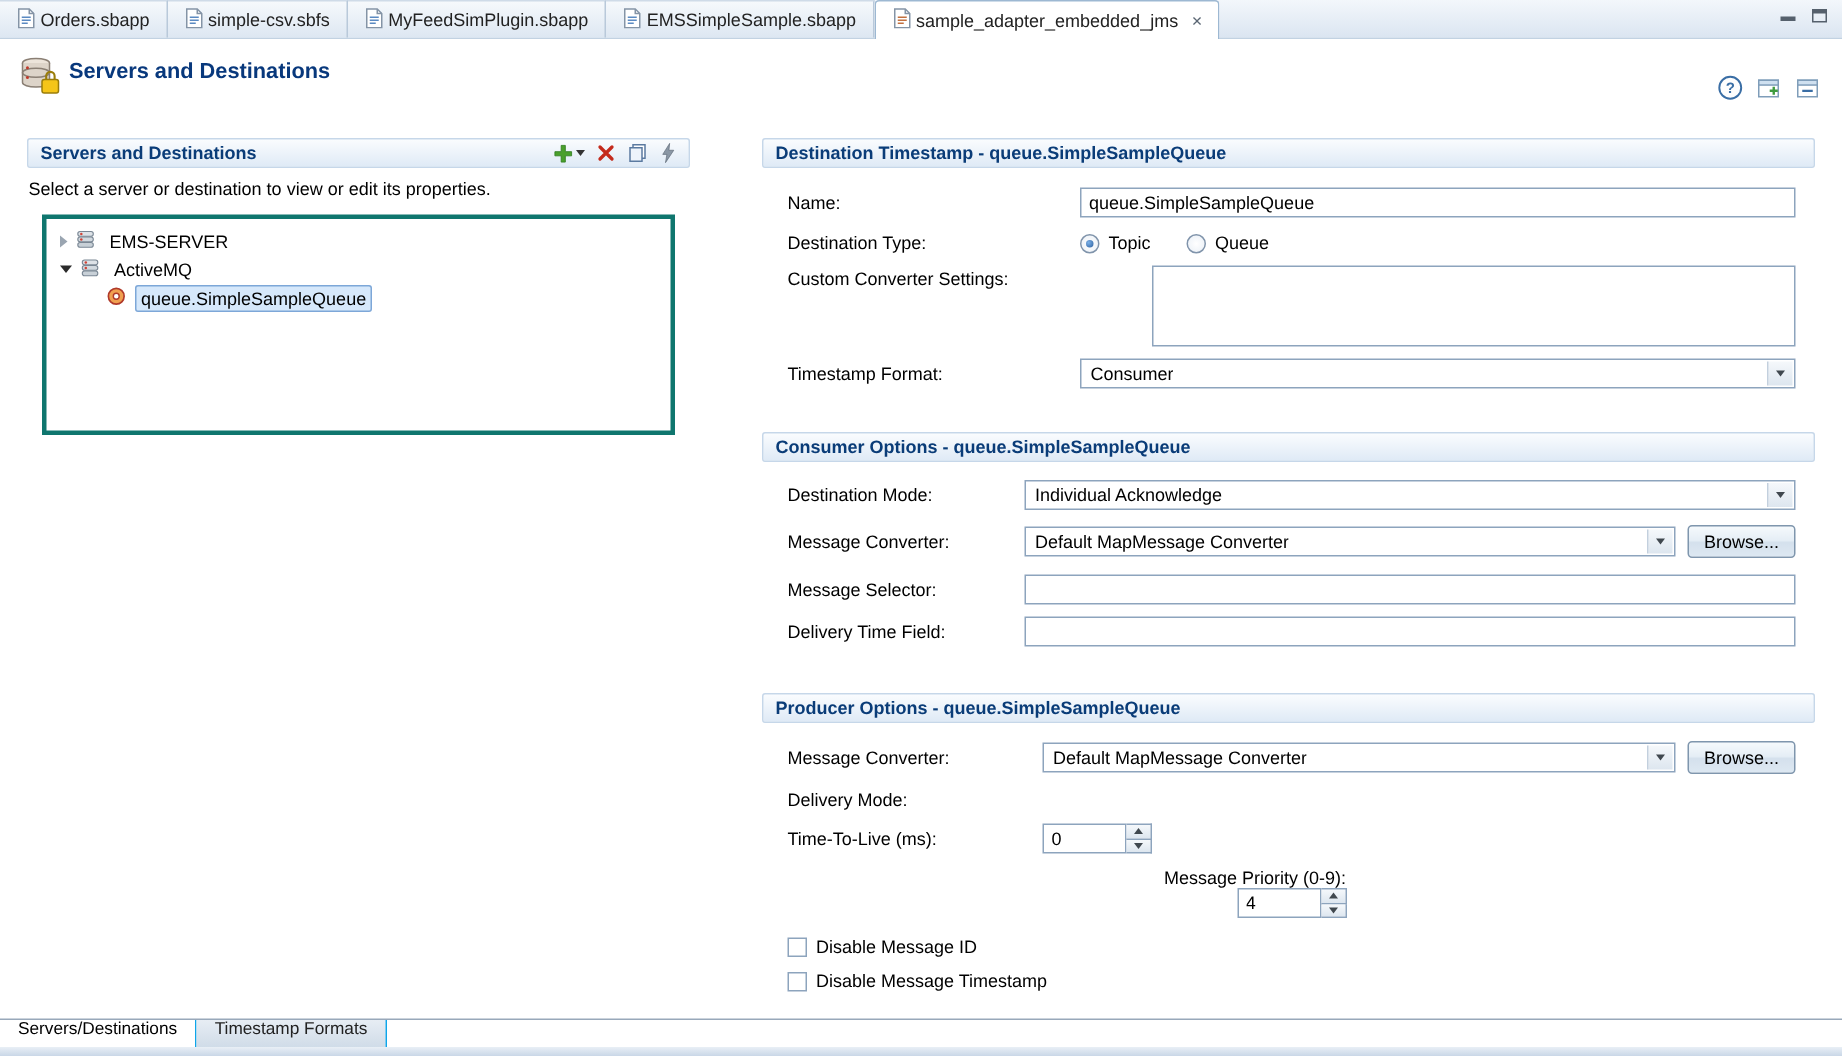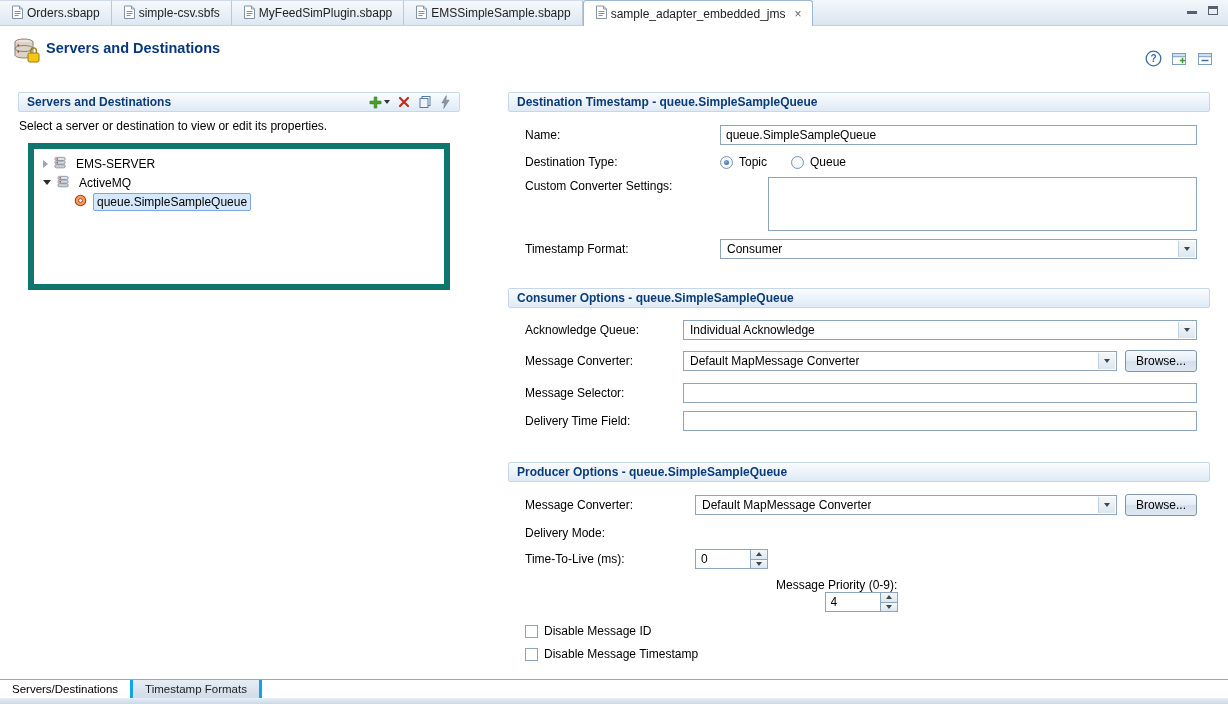--- a/index.html
+++ b/index.html
@@ -51,21 +51,21 @@
   }
   .section-hd .tools { margin-left:auto; display:flex; align-items:center; gap:8px; }
   .section-hd .tools .tool { display:inline-flex; align-items:center; cursor:pointer; }
   .caret-sm { width:0; height:0; border-left:3.5px solid transparent; border-right:3.5px solid transparent; border-top:4px solid #333; margin-left:2px; }
 
   
   .left-panel { position:absolute; left:18px; top:92px; width:442px; }
   .instruction { margin:7px 0 0 1px; color:#000; }
   .tree-box {
     margin:10px 0 0 10px; width:422px; height:147px;
-    border:6px solid #0f766e; background:#fff; padding-top:5px;
+    border:3px solid #0f766e; background:#fff; padding-top:5px;
   }
   .tree-row { height:19px; display:flex; align-items:center; gap:5px; padding-left:9px; }
   .tree-row.child { padding-left:39px; }
   .twist-collapsed { width:0; height:0; border-top:4px solid transparent; border-bottom:4px solid transparent; border-left:5px solid #9aa5b1; }
   .twist-expanded { width:0; height:0; border-left:4px solid transparent; border-right:4px solid transparent; border-top:5px solid #2b2b2b; }
   .tree-label { padding:1px 3px; }
   .tree-label.selected { background:#d6e8fb; border:1px solid #7da7d8; border-radius:2px; }
 
   
   .right-panel { position:absolute; left:508px; top:92px; width:702px; }
@@ -113,24 +113,24 @@
   .radio { width:13px; height:13px; border-radius:50%; border:1px solid #8094ab; background:radial-gradient(#fff,#e9eff6); position:relative; flex-shrink:0; }
   .radio.checked::after { content:""; position:absolute; inset:3px; border-radius:50%; background:radial-gradient(circle at 35% 35%, #7ab0e8, #2c5f9e); }
   .radio-lbl { margin-right:18px; }
 
   .check-row { display:flex; align-items:center; gap:6px; padding-left:17px; height:16px; }
   .checkbox { width:13px; height:13px; border:1px solid #8da4bd; background:#fff; flex-shrink:0; }
 
   
   .bottom-bar { position:absolute; left:0; top:679px; width:1228px; border-top:1px solid #98a8ba; display:flex; }
   .btab {
-    height:19px; padding:0 12px; display:flex; align-items:center;
+    height:19px; padding:0 12px; display:flex; align-items:flex-start;
     font-size:11.5px; white-space:nowrap; cursor:pointer;
     background:linear-gradient(#e7edf4,#d0dce8);
-    border-right:3px solid #0ea5e9; border-bottom:1px solid #98a8ba; color:#222;
+    border-right:1px solid #0ea5e9; border-bottom:1px solid #98a8ba; color:#222;
   }
   .btab.active { background:#fff; color:#000; }
   .window-strip { position:absolute; left:0; bottom:0; width:1228px; height:6px; background:linear-gradient(#e9eff6,#c9d7e7); }
 </style>
 </head>
 <body>
 
 <div class="tabbar">
   <div class="etab">
     <span><svg width="13" height="14" viewBox="0 0 13 14">
@@ -312,21 +312,21 @@
           <span class="arrow-glyph"></span>
         </span>
     </div>
   </div>
 
   <div class="section-hd gap29">
     <span>Consumer Options - queue.SimpleSampleQueue</span>
   </div>
 
   <div class="row" style="margin-top:12px;">
-    <span class="lbl lbl-c">Acknowledge Queue:</span>
+    <span class="lbl lbl-c">Destination Mode:</span>
     <div class="combo fill">
       <span class="combo-text">Individual Acknowledge</span>
       <span class="combo-btn">
           <span class="arrow-glyph"></span>
         </span>
     </div>
   </div>
 
   <div class="row" style="margin-top:10px;">
     <span class="lbl lbl-c">Message Converter:</span>

